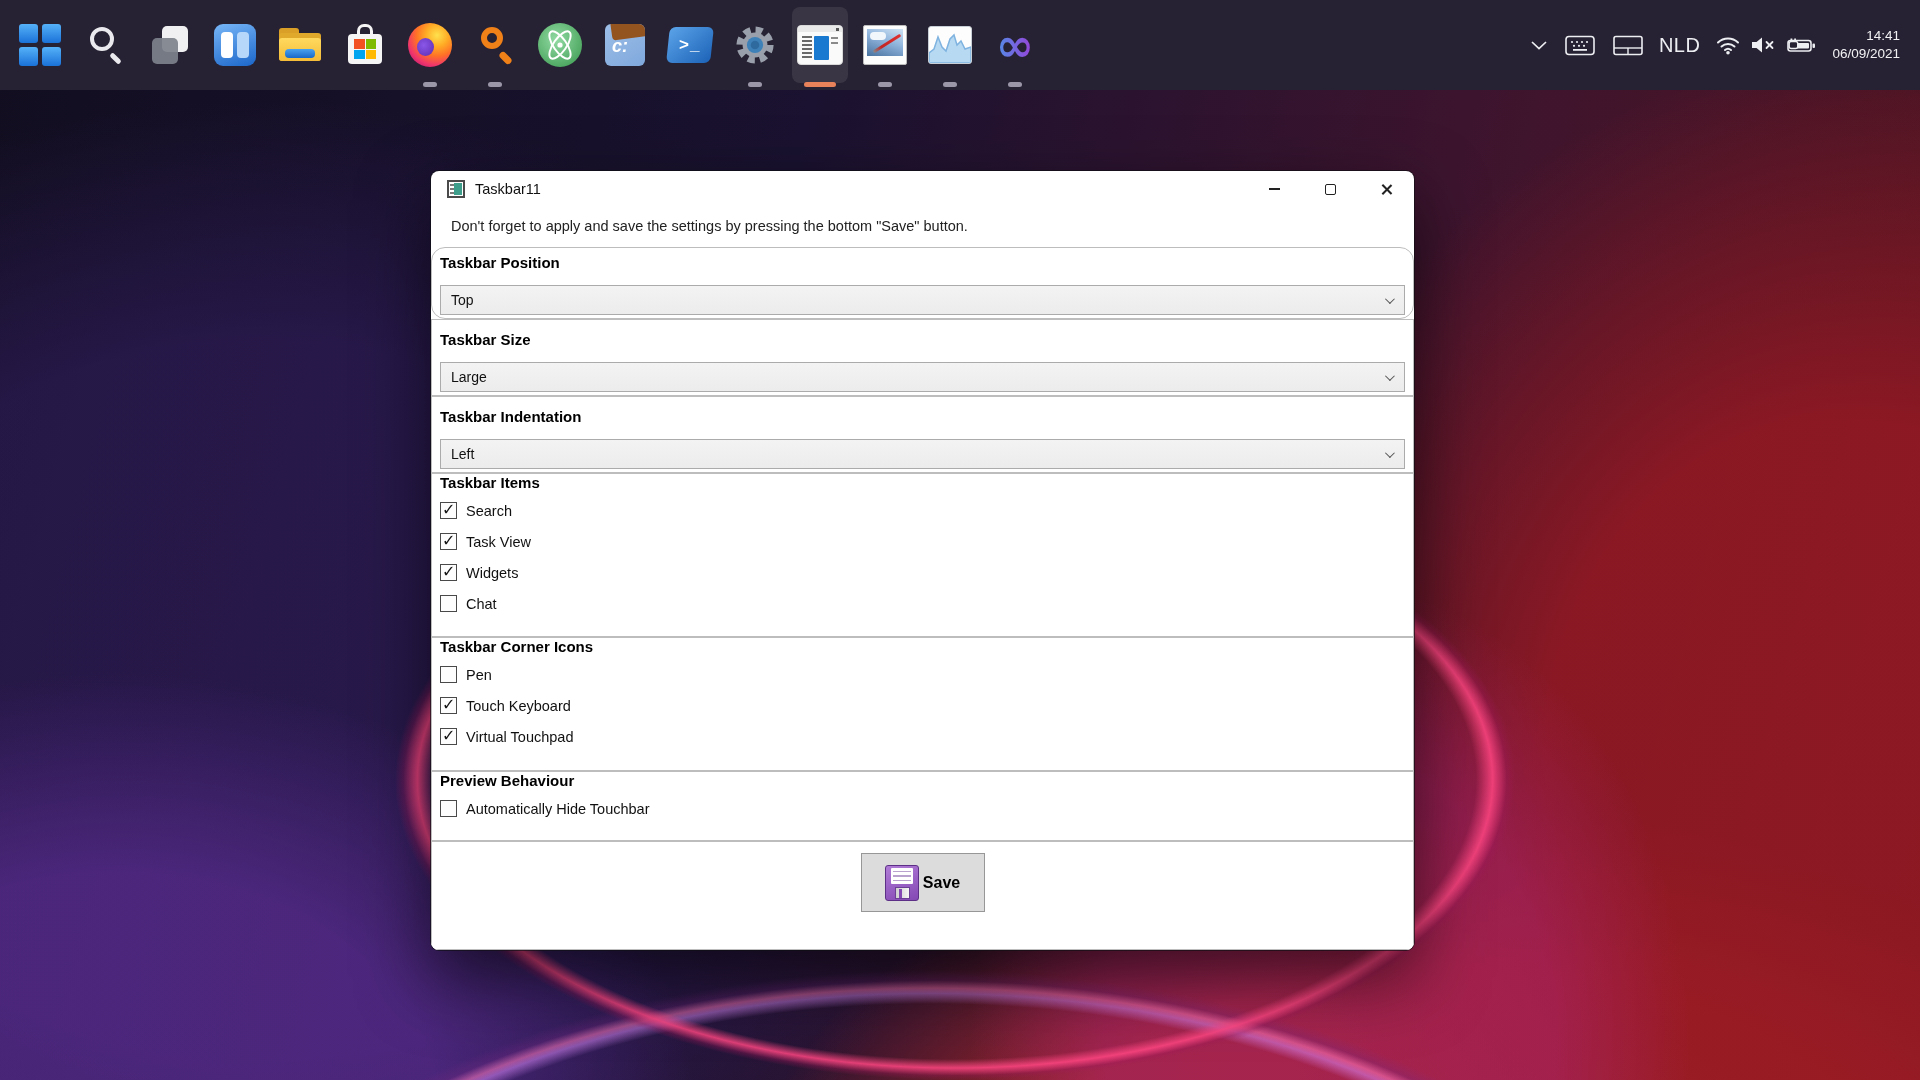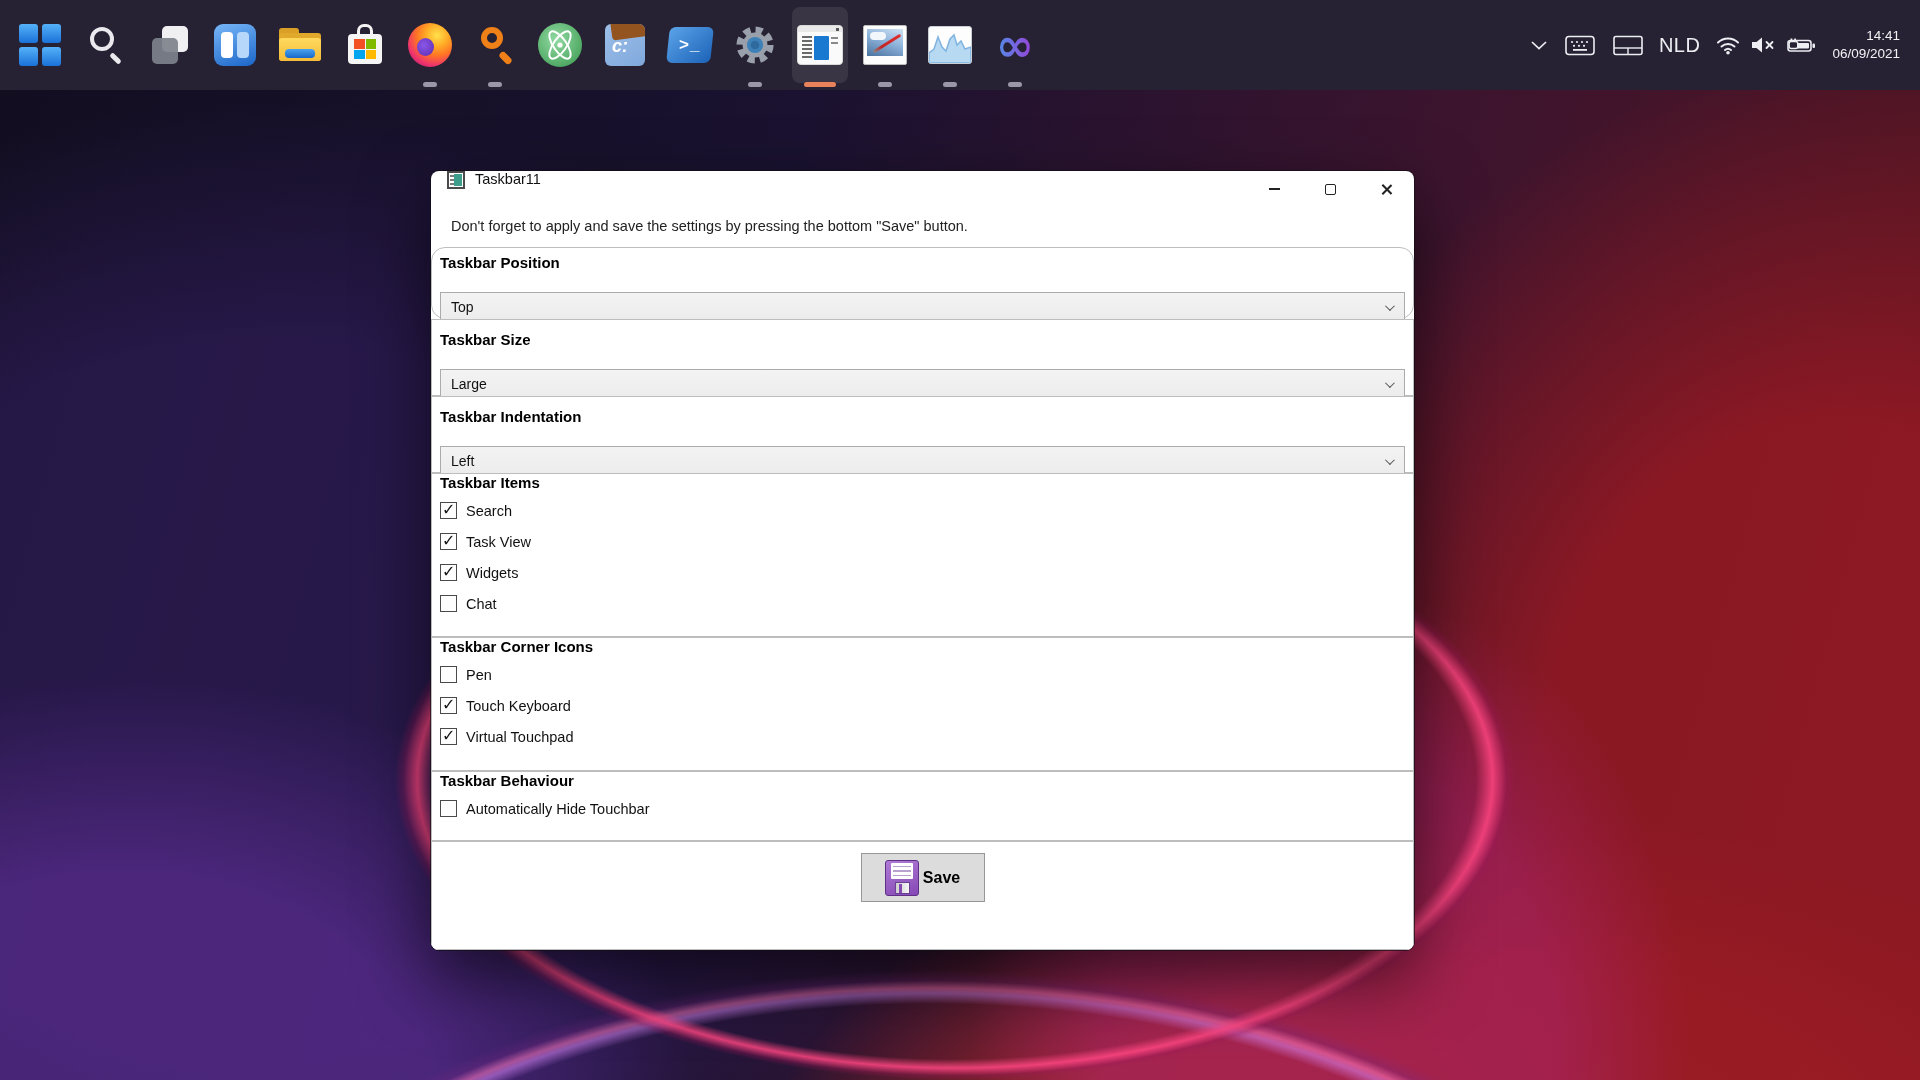--- a/index.html
+++ b/index.html
@@ -99,55 +99,55 @@
   
   .tray{ position:absolute; right:0; top:0; height:90px; display:flex; align-items:center; padding-right:20px; }
   .tray .t-item{ display:flex; align-items:center; justify-content:center; cursor:pointer; color:#eceef2; }
   .tray .gap16{ margin-left:16px; } .tray .gap18{ margin-left:18px; } .tray .gap10{ margin-left:10px; }
   .lang{ font-size:20px; letter-spacing:.5px; color:#f2f2f4; }
   .clock{ text-align:right; color:#f2f2f4; font-size:13.5px; line-height:18px; margin-left:16px; }
 
   
   .window{ position:absolute; left:431px; top:171px; width:983px; height:779px; background:#fff; border-radius:8px; overflow:hidden;
     box-shadow:0 0 0 1px rgba(15,15,20,.65), 0 28px 70px rgba(0,0,0,.6); }
-  .titlebar{ position:relative; height:36px; display:flex; }
+  .titlebar{ position:relative; height:36px; display:flex; align-items:center; }
   .win-ico{ position:relative; width:18px; height:18px; margin-left:16px; border:2px solid #4a4a4a; background:#fff; }
   .win-ico .teal{ position:absolute; right:1px; top:1px; width:8px; height:12px; background:#3e9e8c; }
   .win-ico .l{ position:absolute; left:1px; width:4px; height:2px; background:#7a7a7a; }
   .win-title{ margin-left:10px; font-size:14.5px; color:#111; }
   .controls{ position:absolute; right:0; top:0; height:36px; display:flex; }
   .ctrl{ width:56px; height:36px; display:flex; align-items:center; justify-content:center; cursor:pointer; }
   .g-min{ width:11px; height:2px; background:#222; }
   .g-max{ width:11px; height:11px; border:1.5px solid #222; border-radius:2px; }
   .g-close{ position:relative; width:13px; height:13px; }
   .g-close:before,.g-close:after{ content:""; position:absolute; left:6px; top:0; width:1.6px; height:13px; background:#222; }
   .g-close:before{ transform:rotate(45deg);} .g-close:after{ transform:rotate(-45deg);}
 
   .info-text{ position:absolute; left:20px; top:47px; font-size:14.5px; color:#222; }
 
   .groups{ position:absolute; left:0; right:0; top:76px; }
   .group{ background:#fff; border:1px solid #bdbdbd; padding:0 8px; }
   .group .glabel{ font-size:15px; font-weight:bold; color:#000; }
   .g-dd1{ height:72px;border-radius:14px; } .g-dd1 .glabel{ padding-top:6px; }
   .g-dd2{ height:77px; } .g-dd2 .glabel{ padding-top:11px; }
-  .dropdown{ margin-top:21px; height:30px; border:1px solid #ababab; background:linear-gradient(180deg,#f3f3f3,#ececec);
+  .dropdown{ margin-top:14px; height:30px; border:1px solid #ababab; background:linear-gradient(180deg,#f3f3f3,#ececec);
     display:flex; align-items:center; padding:0 12px 0 10px; cursor:pointer; }
   .dropdown .val{ font-size:14px; color:#111; flex:1; }
   .chev{ width:7px; height:7px; border-right:1.6px solid #555; border-bottom:1.6px solid #555; transform:rotate(45deg) translateY(-2px); }
 
   .g-cb .glabel{ }
   .cb-row{ height:31px; display:flex; align-items:center; cursor:pointer; }
   .cb-rows{ margin-top:4px; }
   .cbox{ position:relative; width:17px; height:17px; border:1px solid #494949; background:#fdfdfd; flex:none; }
   .cbox .mark{ display:none; position:absolute; left:1px; top:-3px; font-family:"DejaVu Sans",sans-serif; font-size:16px; font-weight:bold; color:#111; }
   .cb-row.checked .mark{ display:block; }
   .cb-label{ margin-left:9px; font-size:14.5px; color:#111; }
 
   .g-save{ height:109px; display:flex; justify-content:center; align-items:flex-start; }
-  .save-btn{ margin-top:11px; width:124px; height:49px; background:#dcdcdc; border:1px solid #979797; display:flex; align-items:center; justify-content:center; cursor:pointer; }
+  .save-btn{ margin-top:11px; width:124px; height:59px; background:#dcdcdc; border:1px solid #979797; display:flex; align-items:center; justify-content:center; cursor:pointer; }
   .floppy{ position:relative; width:34px; height:36px; background:linear-gradient(160deg,#b07bd6,#8448b4); border-radius:3px; border:1px solid #5d2f86; }
   .floppy .label{ position:absolute; left:5px; top:2px; width:22px; height:16px; background:#fff; border-radius:1px; }
   .floppy .label i{ display:block; height:1.5px; background:#b9a3ce; margin:3px 2px 0; }
   .floppy .shutter{ position:absolute; left:9px; bottom:1px; width:15px; height:12px; background:linear-gradient(90deg,#cfcfcf,#f5f5f5); border:1px solid #6b3f94; }
   .floppy .slot{ position:absolute; left:3px; top:1px; width:3px; height:9px; background:#8448b4; }
   .save-txt{ margin-left:4px; font-size:16px; font-weight:bold; color:#000; }
 
   .watermark{ position:absolute; right:12px; bottom:4px; text-align:right; color:rgba(255,255,255,.85); font-size:15px; line-height:21px; }
 </style>
 </head>
@@ -461,21 +461,21 @@
           <div class="cb-row checked">
             <span class="cbox">
                 <span class="mark">✓</span>
               </span>
             <span class="cb-label">Virtual Touchpad</span>
           </div>
         </div>
       </div>
 
       <div class="group g-cb" style="height:70px">
-        <div class="glabel">Taskbar Behaviour</div>
+        <div class="glabel">Preview Behaviour</div>
         <div class="cb-rows">
           <div class="cb-row">
             <span class="cbox"></span>
             <span class="cb-label">Automatically Hide Touchbar</span>
           </div>
         </div>
       </div>
 
       <div class="group g-save">
         <div class="save-btn">

